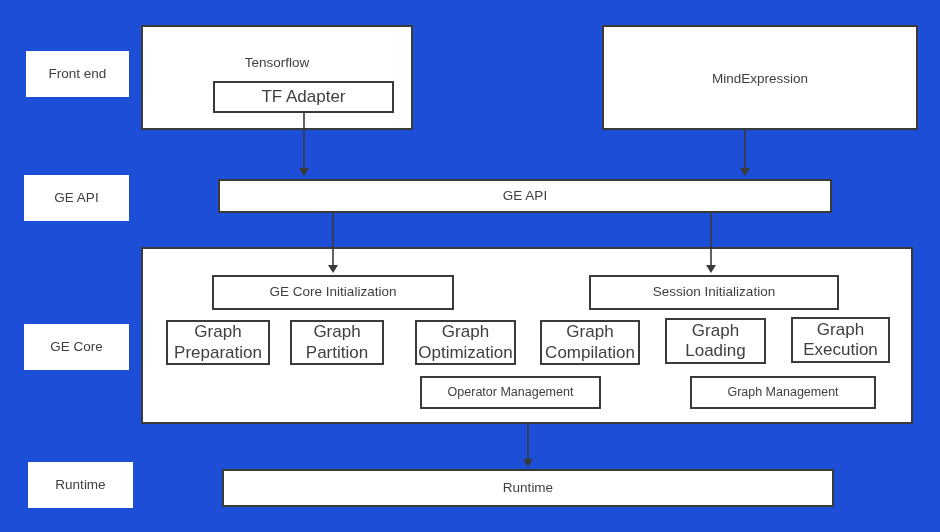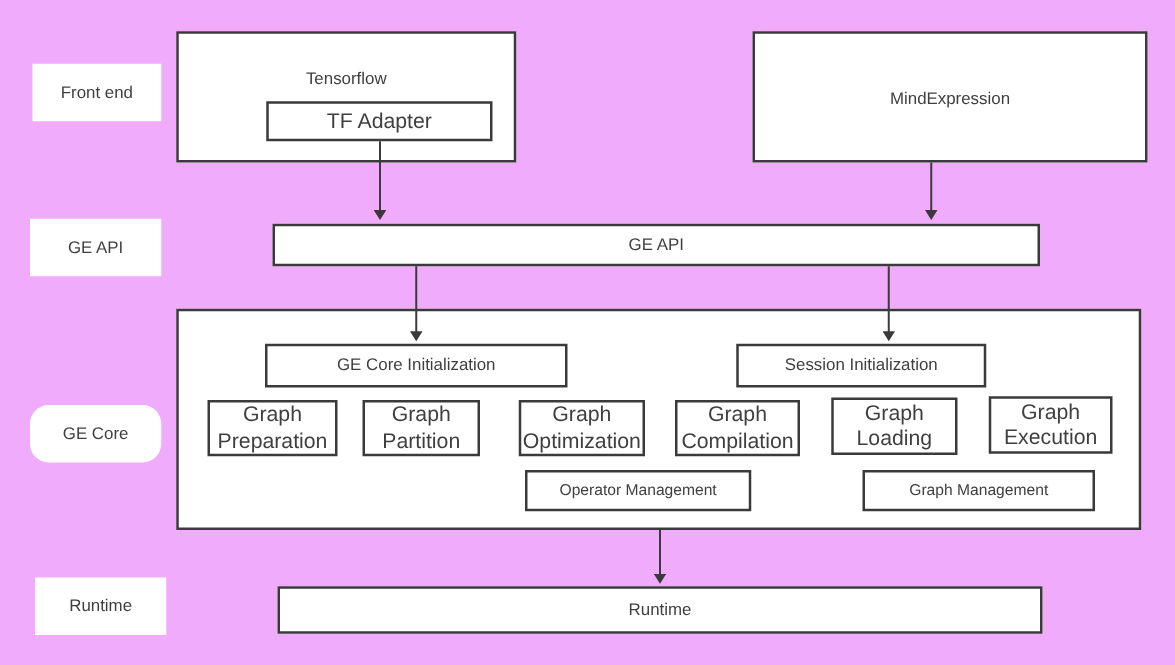--- a/index.html
+++ b/index.html
@@ -4,21 +4,21 @@
 <style>
   html, body {
     margin: 0;
     padding: 0;
     background: #000000;
   }
   #canvas {
     position: relative;
     width: 940px;
     height: 532px;
-    background: #f0abfc;
+    background: #1d4ed8;
     font-family: "Liberation Sans", sans-serif;
     overflow: hidden;
   }
   .box {
     position: absolute;
     background: #ffffff;
     color: #3f3f3f;
     display: flex;
     align-items: center;
     justify-content: center;
@@ -76,21 +76,21 @@
 <div id="canvas">
 
   <div class="box layer-label" style="left:26px; top:51px; width:103px; height:46px;">
     <span>Front end</span>
   </div>
 
   <div class="box layer-label" style="left:24px; top:175px; width:105px; height:46px;">
     <span>GE API</span>
   </div>
 
-  <div class="box layer-label" style="left:24px; top:324px; width:105px; height:46px;border-radius:15px;">
+  <div class="box layer-label" style="left:24px; top:324px; width:105px; height:46px;">
     <span>GE Core</span>
   </div>
 
   <div class="box layer-label" style="left:28px; top:462px; width:105px; height:46px;">
     <span>Runtime</span>
   </div>
 
   <div class="box group" style="left:141px; top:25px; width:272px; height:105px;">
     <div class="group-title">Tensorflow</div>
   </div>
@@ -105,21 +105,21 @@
   <div class="box node-wide" style="left:218px; top:179px; width:614px; height:34px;">
     <span>GE API</span>
   </div>
 
   <div class="box group" style="left:141px; top:247px; width:772px; height:177px;"></div>
 
   <div class="box node-wide" style="left:212px; top:275px; width:242px; height:35px;">
     <span>GE Core Initialization</span>
   </div>
 
-  <div class="box node-wide" style="left:589px; top:275px; width:200px; height:35px;">
+  <div class="box node-wide" style="left:589px; top:275px; width:250px; height:35px;">
     <span>Session Initialization</span>
   </div>
 
   <div class="box node" style="left:166px; top:320px; width:104px; height:45px;">
     <span>Graph
 Preparation</span>
   </div>
   <div class="box node" style="left:290px; top:320px; width:94px; height:45px;">
     <span>Graph
 Partition</span>

